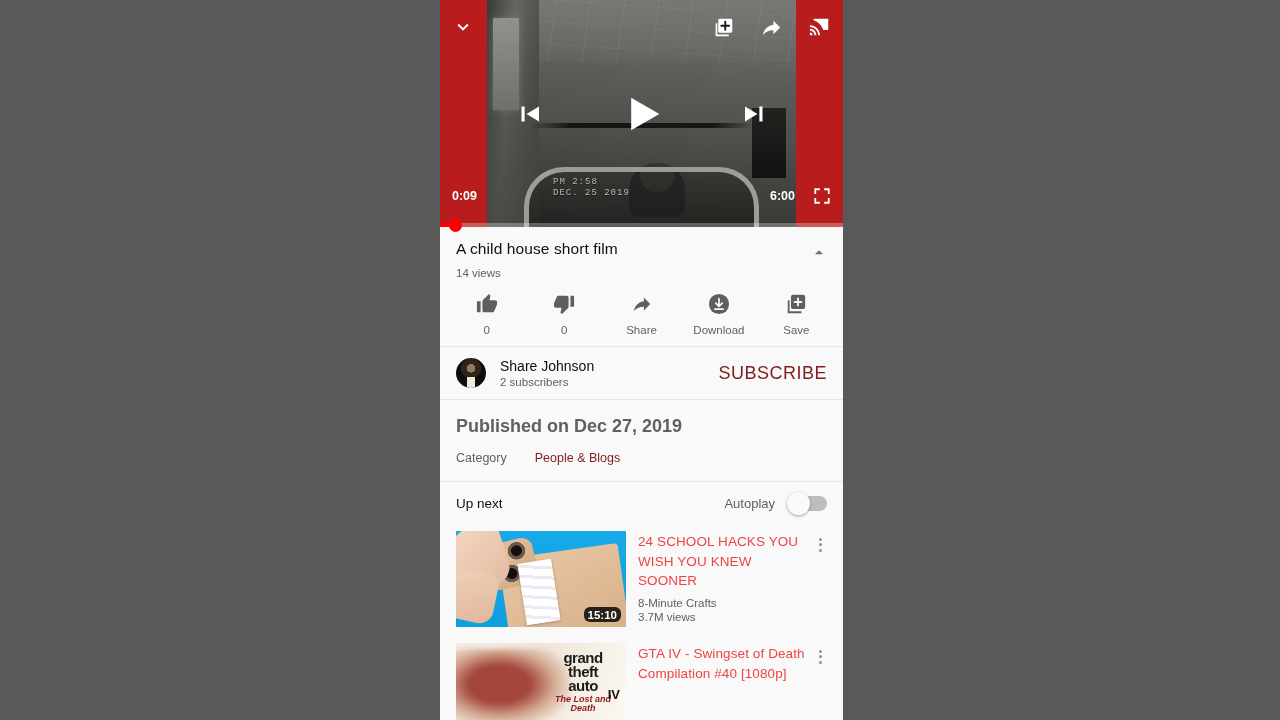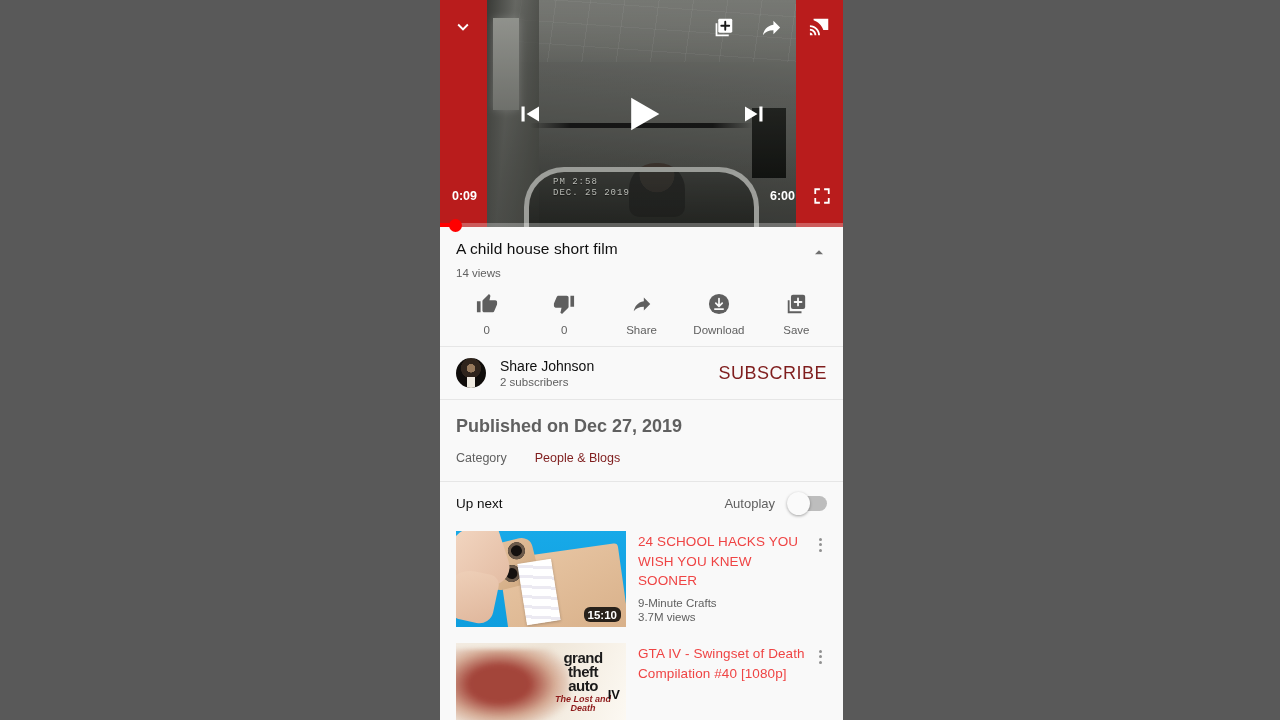--- a/index.html
+++ b/index.html
@@ -373,21 +373,21 @@
               <i></i>
               <i></i>
             </div>
           <div class="hand"></div>
           <div class="hand2"></div>
           <div class="tape"></div>
           <span class="dur">15:10</span>
         </div>
         <div class="s-text">
           <div class="s-title">24 SCHOOL HACKS YOU WISH YOU KNEW SOONER</div>
-          <div class="s-chan">9-Minute Crafts</div>
+          <div class="s-chan">8-Minute Crafts</div>
           <div class="s-views">3.7M views</div>
         </div>
         <div class="s-menu sugg-dots">
           <div>
               <i></i>
               <i></i>
               <i></i>
             </div>
         </div>
       </div>

